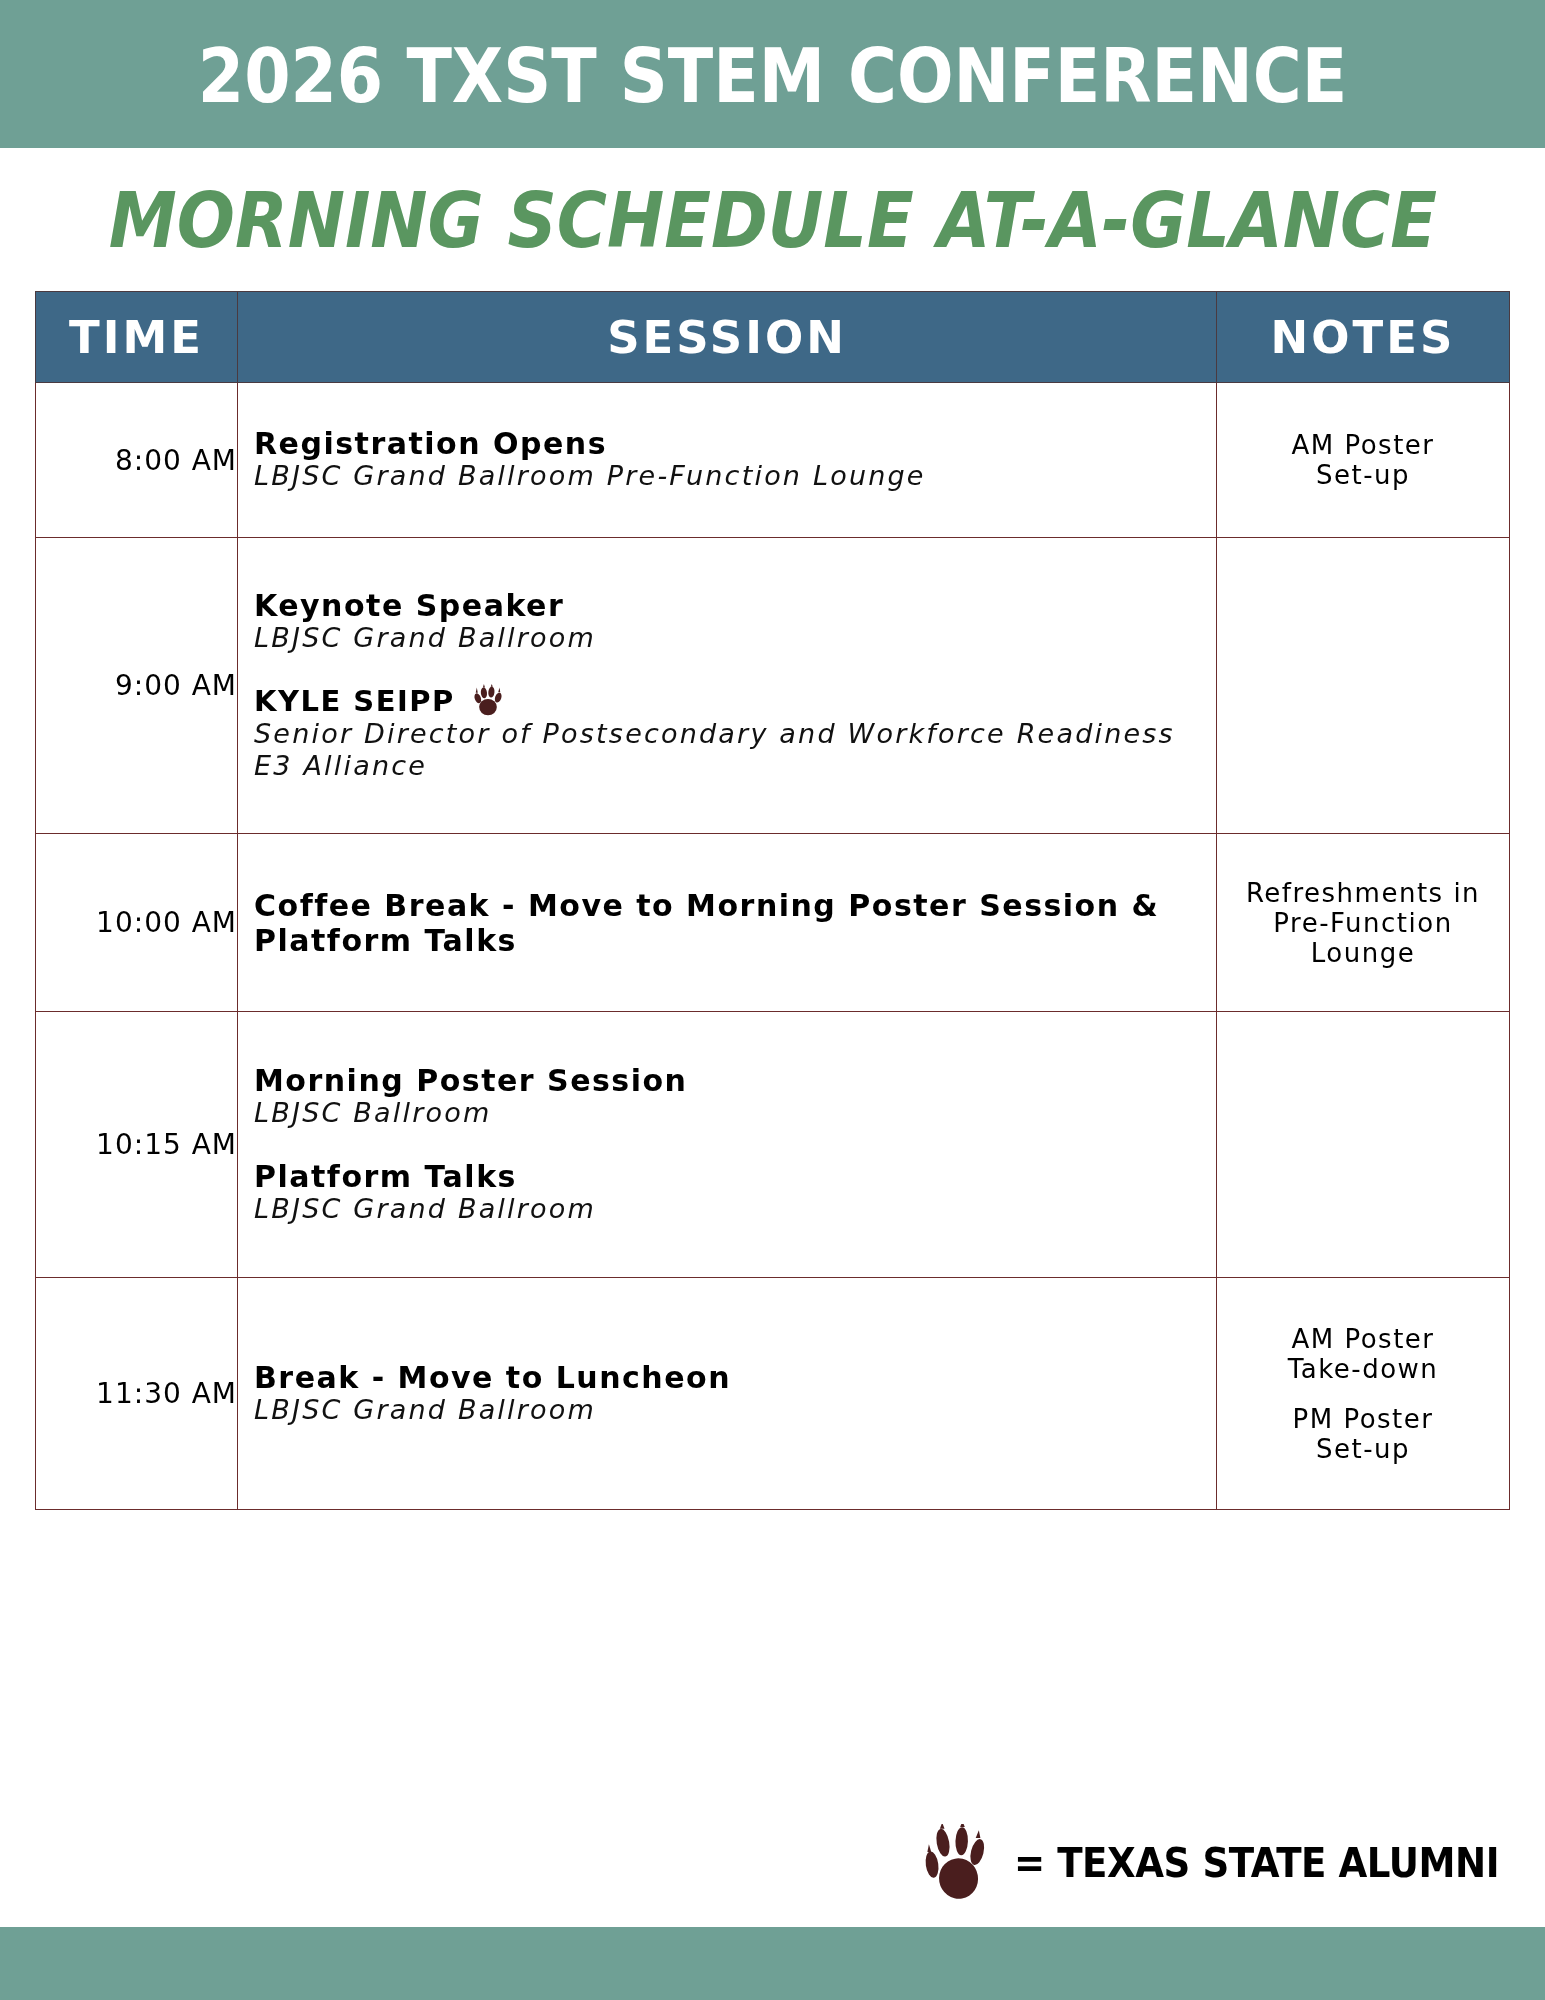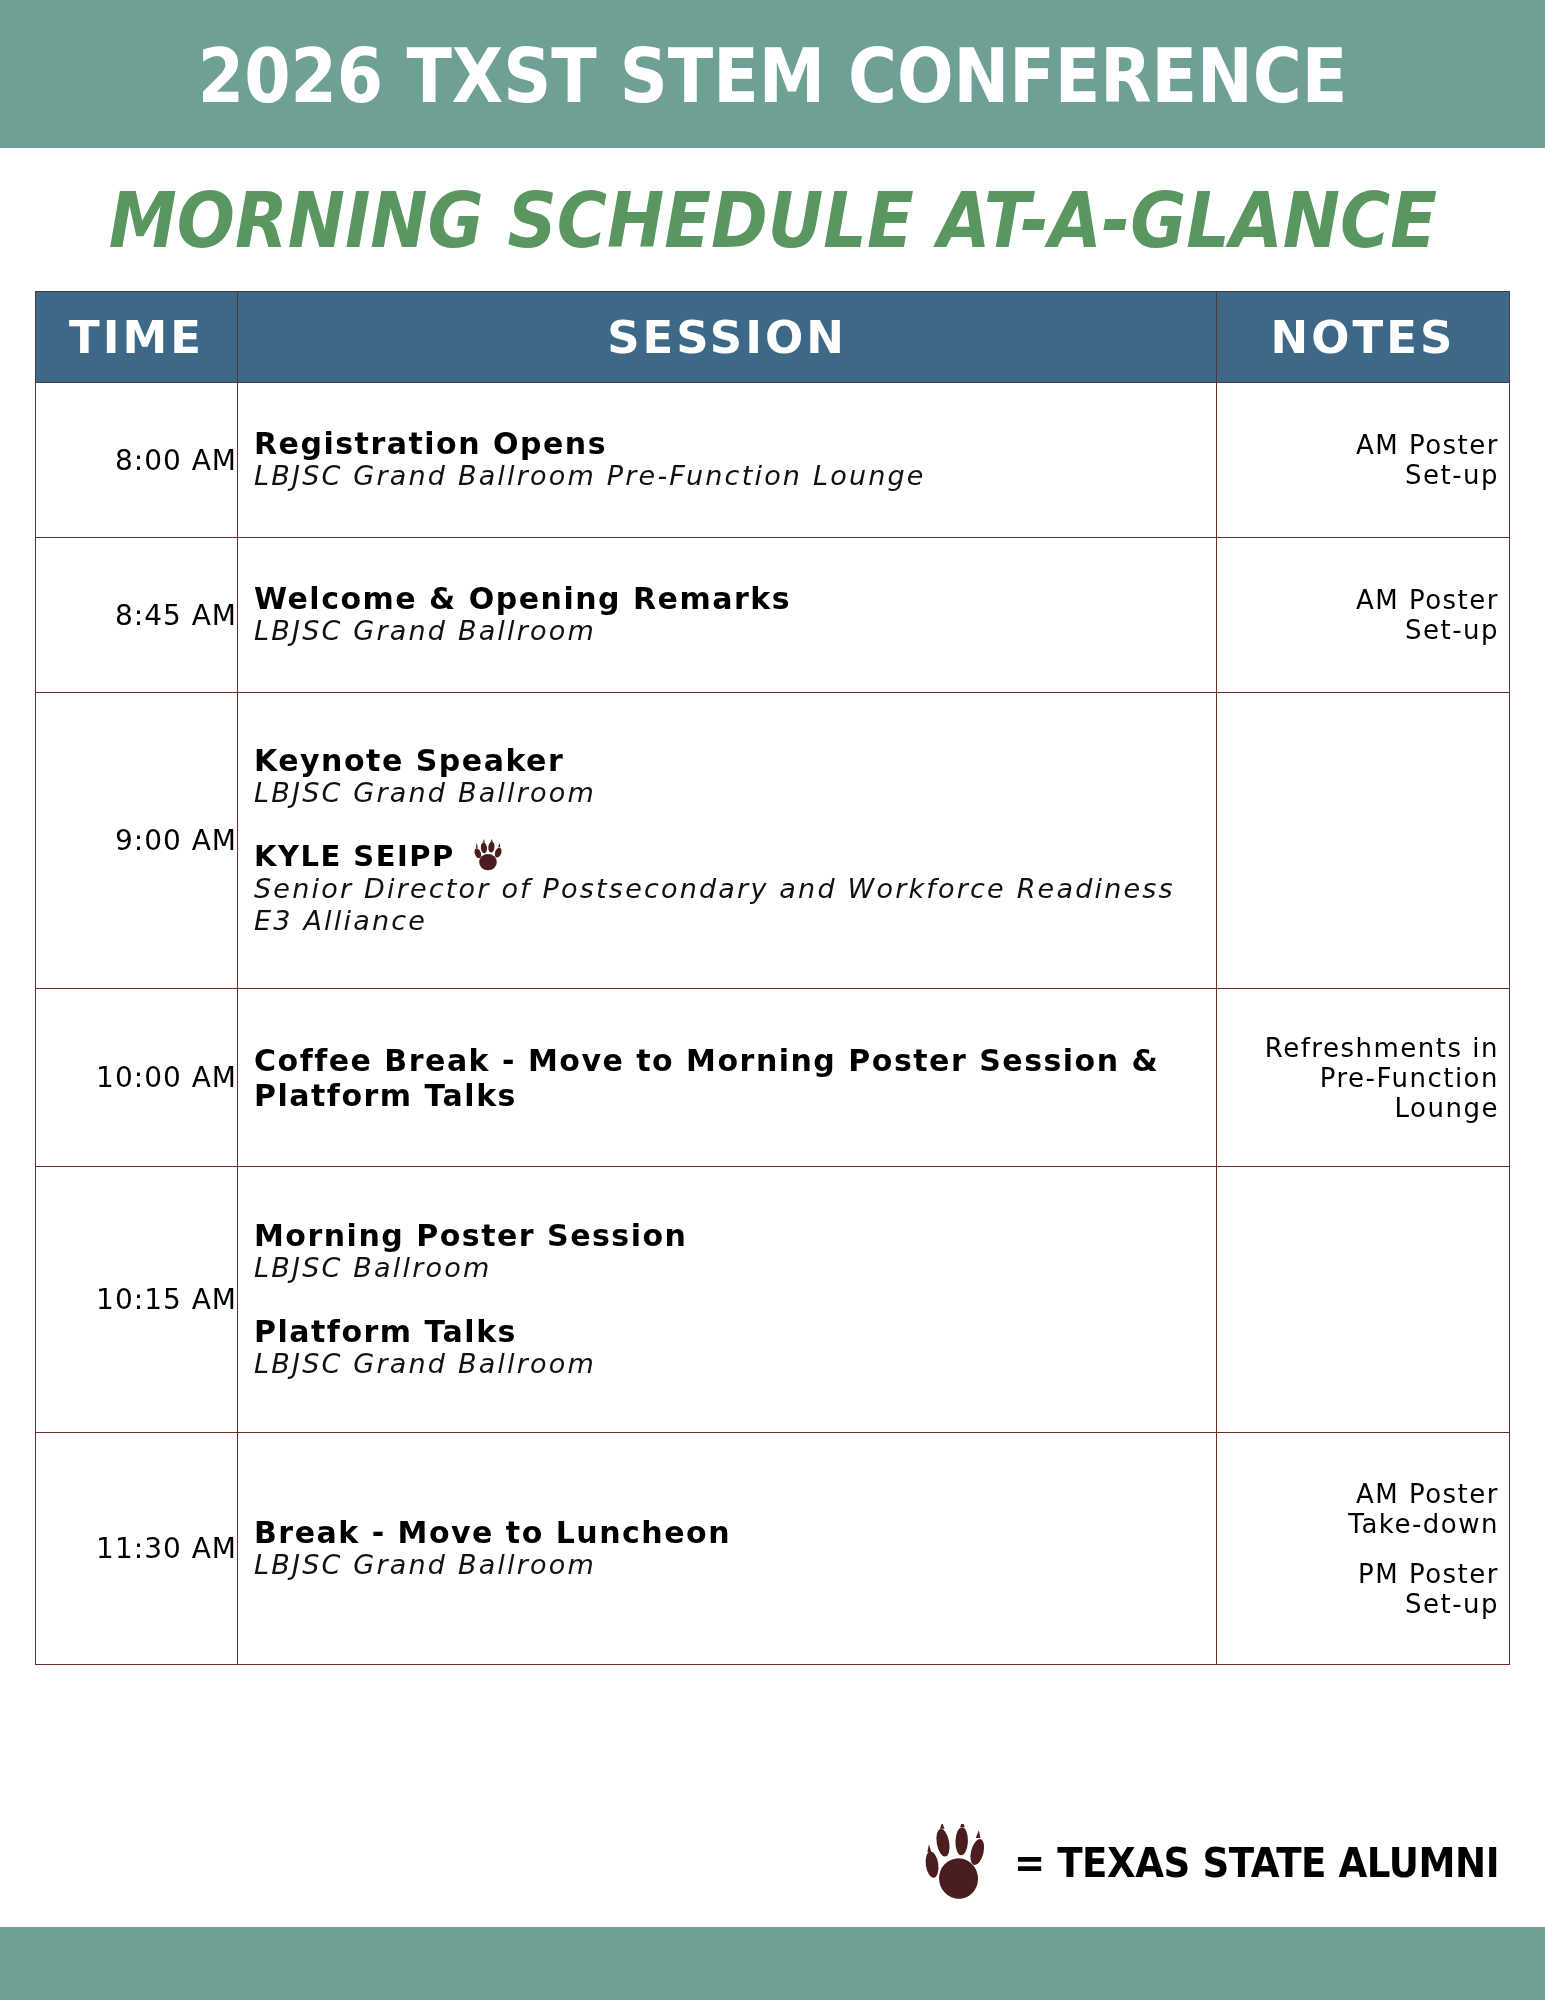--- a/index.html
+++ b/index.html
@@ -47,21 +47,21 @@
     .col-session { width: 979px; }
     .col-notes { width: 293px; }
 
     .schedule td { vertical-align: middle; }
     .time-cell {
       text-align: right; font-size: 28px; letter-spacing: 1px;
       font-family: "DejaVu Sans", sans-serif;
     }
     .session-cell { padding: 0 14px 0 16px; }
     .notes-cell {
-      text-align: right; font-size: 26px; letter-spacing: 1.5px;
+      text-align: center; font-size: 26px; letter-spacing: 1.5px;
       line-height: 30px; padding: 8px 10px;
     }
     .s-title {
       display: block; font-weight: bold; font-size: 30px; letter-spacing: 1.5px;
       line-height: 32px;
     }
     .s-sub {
       display: block; font-style: italic; font-size: 27px; letter-spacing: 2.2px;
       line-height: 32px; color: #111;
       font-weight: normal;
@@ -128,35 +128,20 @@
         </div>
       </td>
       <td class="notes-cell">
         <div class="note-block">
           <span class="note-line">AM Poster</span>
           <span class="note-line">Set-up</span>
         </div>
       </td>
     </tr>
 
-    <tr style="height:155px;">
-      <td class="time-cell">8:45 AM</td>
-      <td class="session-cell">
-        <div class="s-block">
-          <span class="s-title">Welcome &amp; Opening Remarks</span>
-          <span class="s-sub">LBJSC Grand Ballroom</span>
-        </div>
-      </td>
-      <td class="notes-cell">
-        <div class="note-block">
-          <span class="note-line">AM Poster</span>
-          <span class="note-line">Set-up</span>
-        </div>
-      </td>
-    </tr>
 
     <tr style="height:296px;">
       <td class="time-cell">9:00 AM</td>
       <td class="session-cell">
         <div class="s-block">
           <span class="s-title">Keynote Speaker</span>
           <span class="s-sub">LBJSC Grand Ballroom</span>
         </div>
         <div class="s-block speaker">
           <span class="speaker-name">

